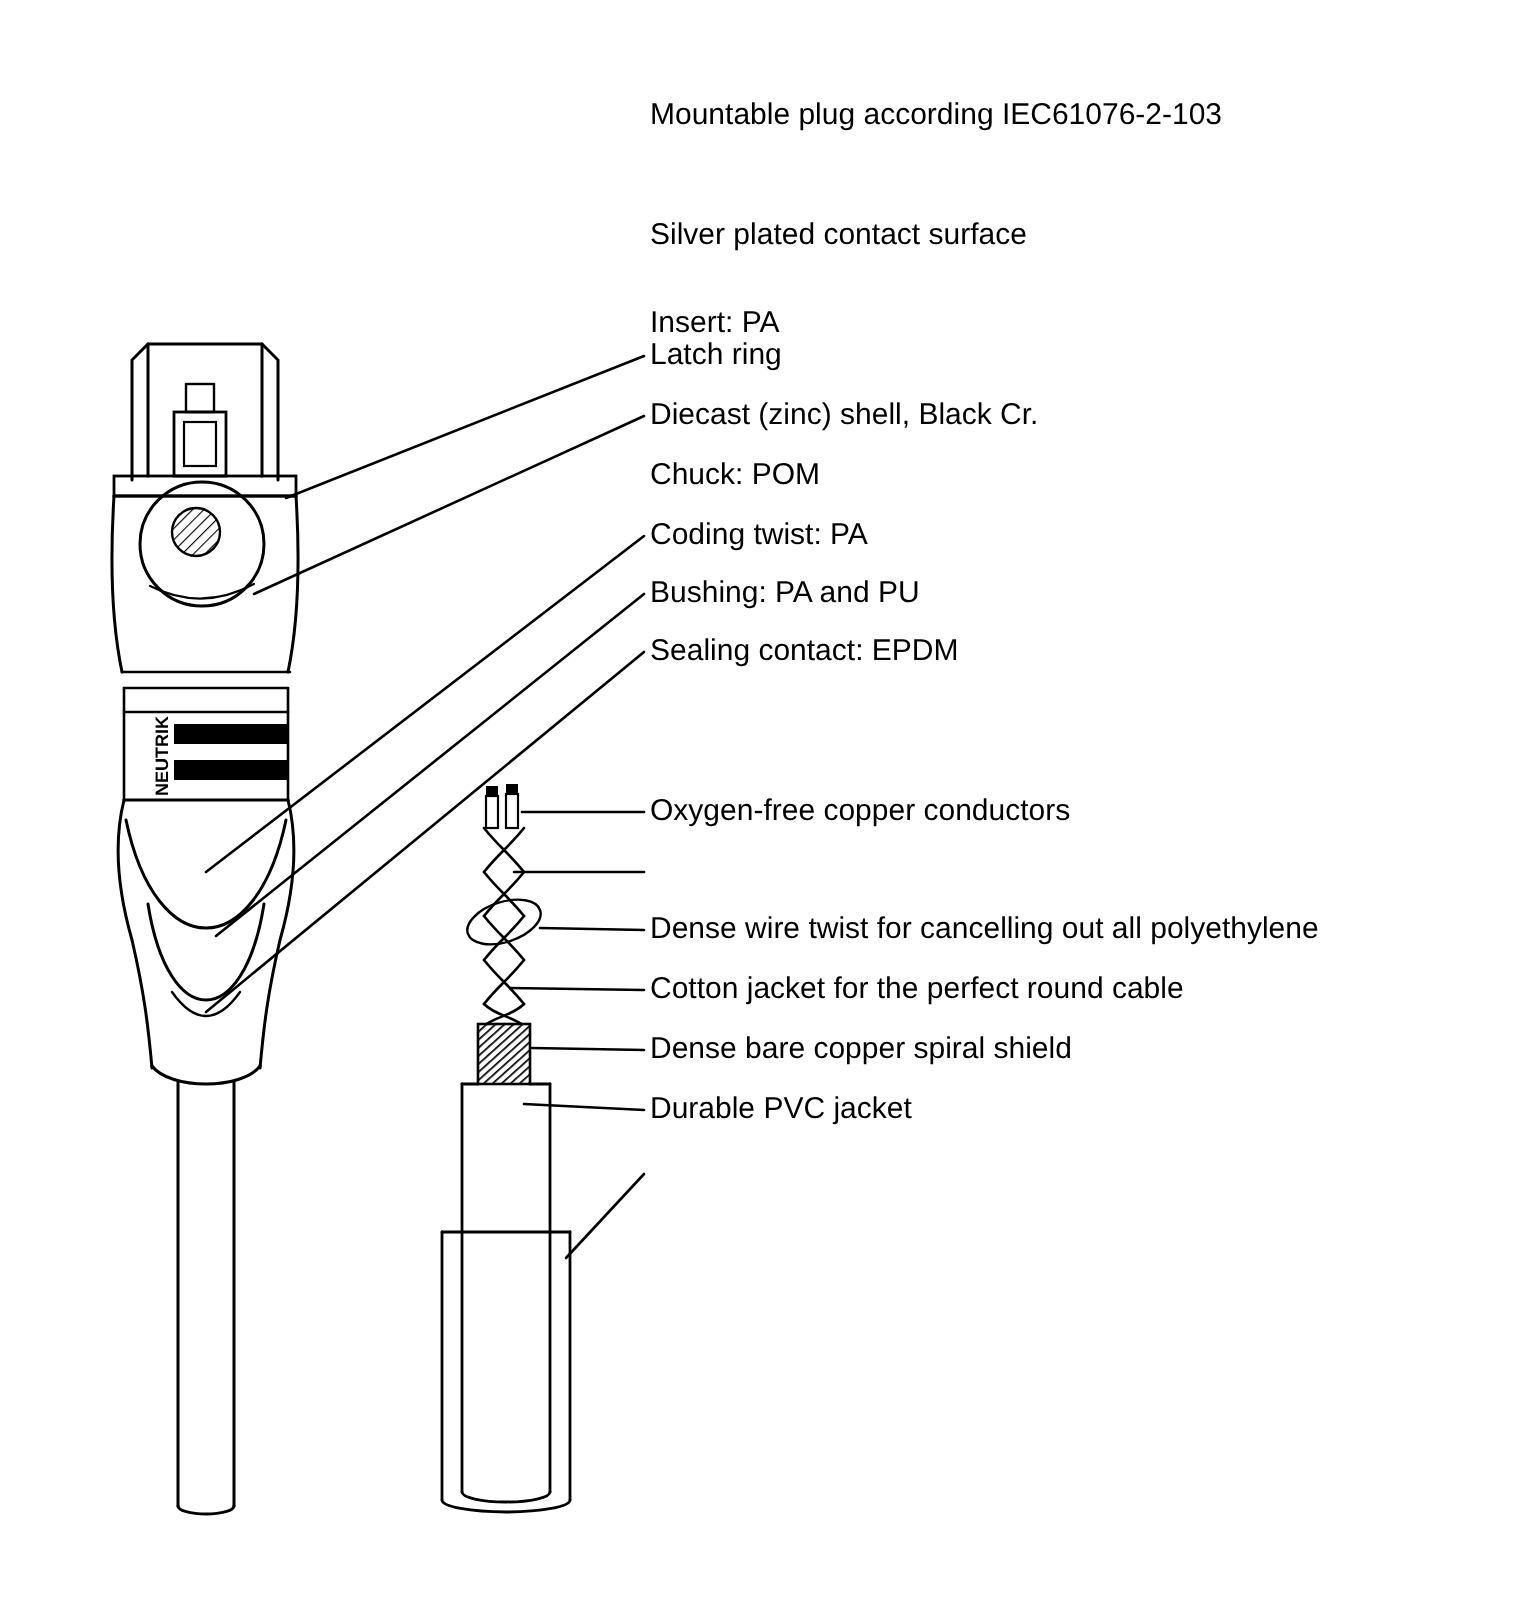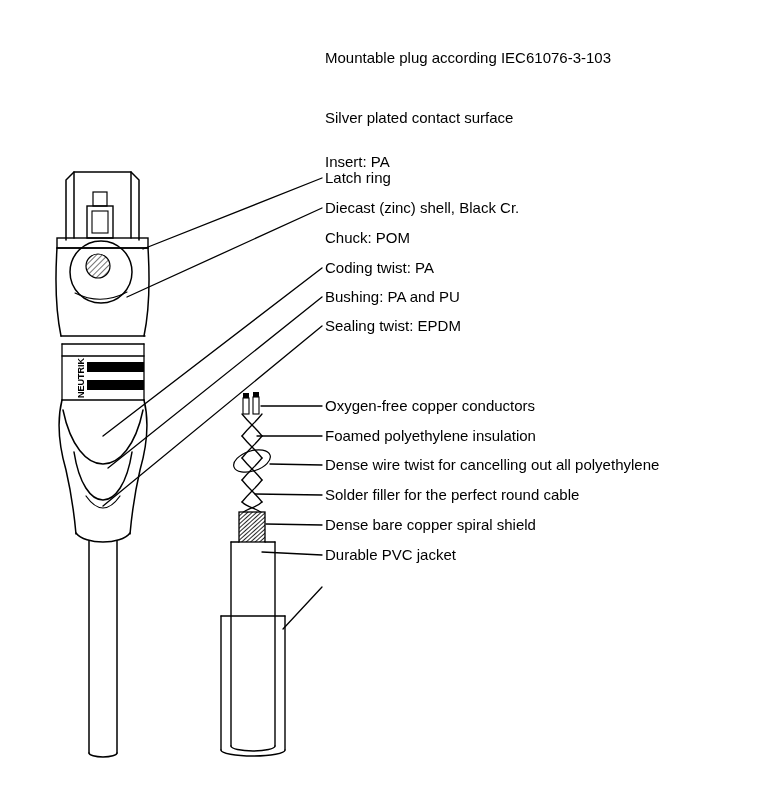--- a/index.html
+++ b/index.html
@@ -136,29 +136,28 @@
       <line x1="322" y1="406" x2="261" y2="406"></line>
       <line x1="322" y1="436" x2="257" y2="436"></line>
       <line x1="322" y1="465" x2="270" y2="464"></line>
       <line x1="322" y1="495" x2="255" y2="494"></line>
       <line x1="322" y1="525" x2="266" y2="524"></line>
       <line x1="322" y1="555" x2="262" y2="552"></line>
       <line x1="322" y1="587" x2="283" y2="629"></line>
     </g>
   </svg>
 
-  <div class="label" style="top:48px">Mountable plug according IEC61076-3-103</div>
+  <div class="label" style="top:48px">Mountable plug according IEC61076-2-103</div>
   <div class="label" style="top:108px">Silver plated contact surface</div>
   <div class="label" style="top:152px">Insert: PA</div>
   <div class="label" style="top:168px">Latch ring</div>
   <div class="label" style="top:198px">Diecast (zinc) shell, Black Cr.</div>
   <div class="label" style="top:228px">Chuck: POM</div>
   <div class="label" style="top:258px">Coding twist: PA</div>
   <div class="label" style="top:287px">Bushing: PA and PU</div>
-  <div class="label" style="top:316px">Sealing twist: EPDM</div>
+  <div class="label" style="top:316px">Sealing contact: EPDM</div>
   <div class="label" style="top:396px">Oxygen-free copper conductors</div>
-  <div class="label" style="top:426px">Foamed polyethylene insulation</div>
   <div class="label" style="top:455px">Dense wire twist for cancelling out all polyethylene</div>
-  <div class="label" style="top:485px">Solder filler for the perfect round cable</div>
+  <div class="label" style="top:485px">Cotton jacket for the perfect round cable</div>
   <div class="label" style="top:515px">Dense bare copper spiral shield</div>
   <div class="label" style="top:545px">Durable PVC jacket</div>
 
 </div>
 
 </body></html>

